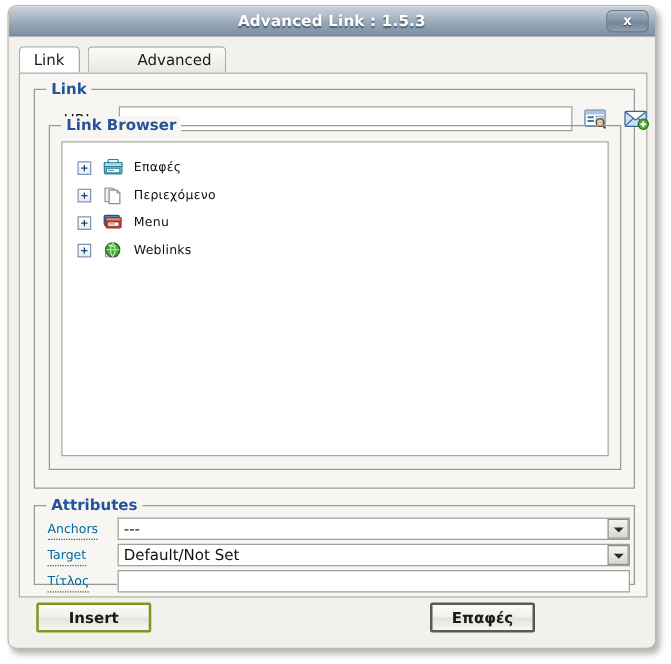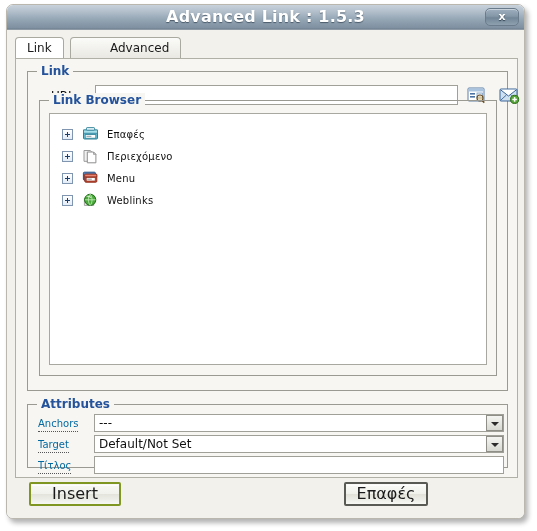--- a/index.html
+++ b/index.html
@@ -41,21 +41,21 @@
                 #7e90a1 96%,
                 #6e808f 100%);
     border-bottom: 1px solid #8d9aa6;
     box-sizing: border-box;
   }
   #titlebar .title-text {
     position: absolute;
     left: 0; right: 0; top: 0;
     line-height: 24px;
     text-align: center;
-    font-size: 16px;
+    font-size: 12px;
     font-weight: bold;
     color: #ffffff;
     text-shadow: 0 1px 1px rgba(40,55,70,0.65);
     letter-spacing: 0.2px;
   }
   #close-btn {
     position: absolute;
     right: 5px;
     top: 3px;
     width: 34px;
@@ -340,22 +340,22 @@
     left: 8px;
     top: 452px;
     width: 503px;
     height: 28px;
   }
   .dlg-btn {
     position: absolute;
     top: 0;
     height: 24px;
     font-family: "DejaVu Sans", "Liberation Sans", sans-serif;
-    font-size: 16px;
-    font-weight: normal;
+    font-size: 12px;
+    font-weight: bold;
     color: #1a1a1a;
     box-sizing: border-box;
     cursor: pointer;
     border-radius: 2px;
     text-align: center;
     line-height: 20px;
   }
   #btn-insert {
     left: 14px;
     width: 92px;

